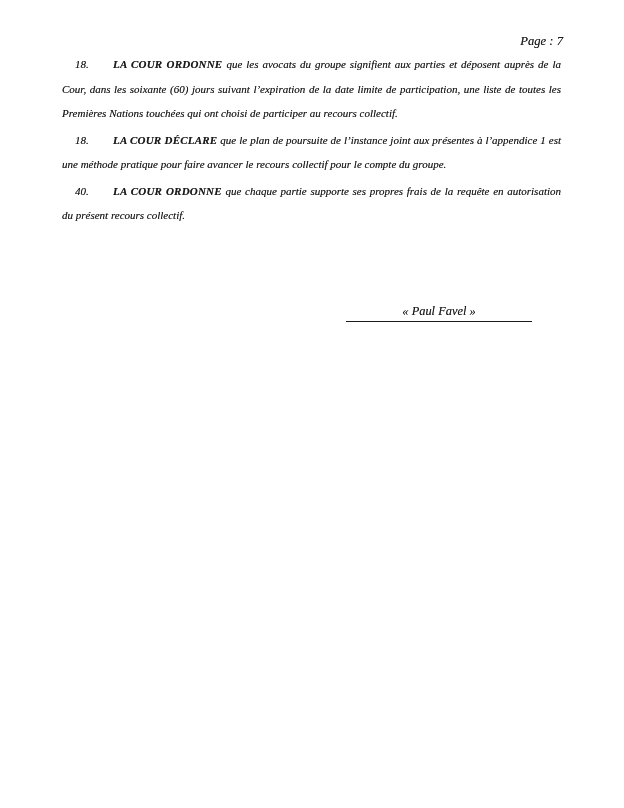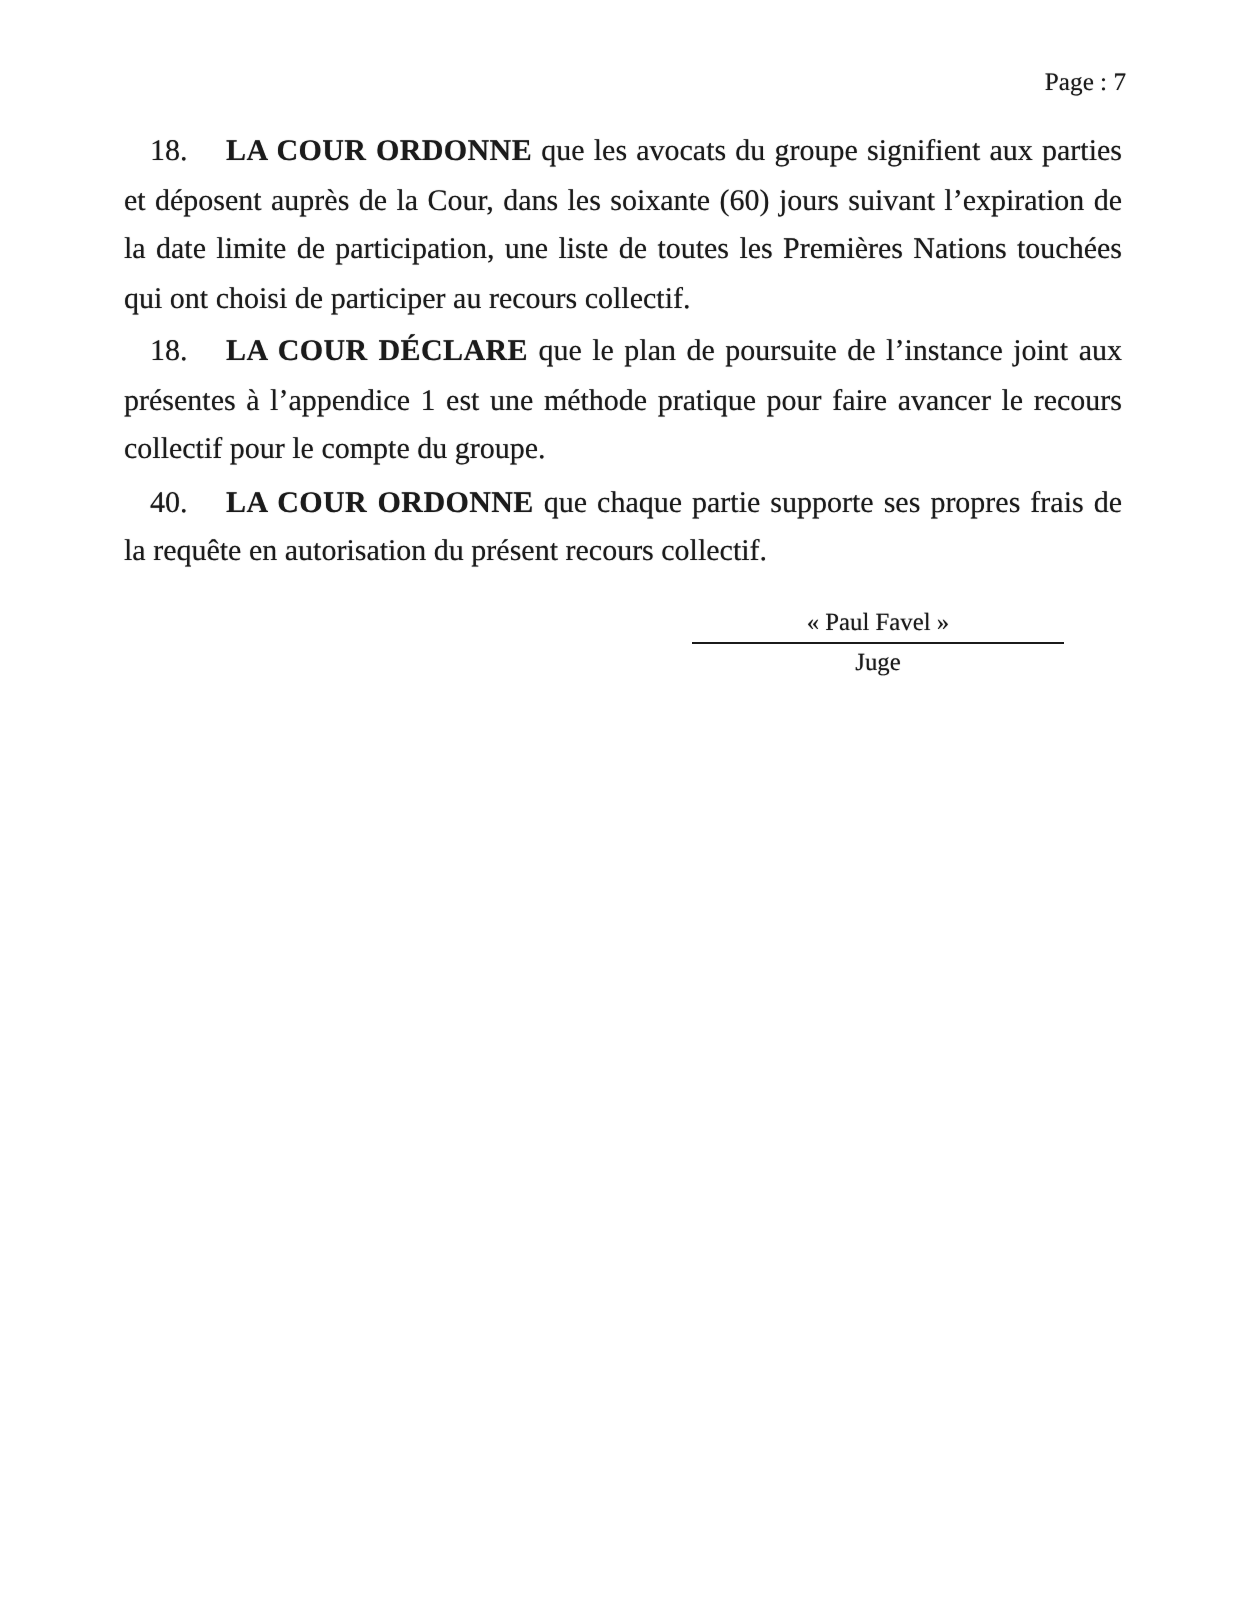--- a/index.html
+++ b/index.html
@@ -9,35 +9,36 @@
   }
   .page {
     position: relative;
     width: 624px;
     height: 808px;
     background: #ffffff;
     overflow: hidden;
     font-family: "Liberation Serif", "DejaVu Serif", serif;
     color: #1b1b1b;
     text-shadow: 0 0 0.55px rgba(0,0,0,0.55);
+    font-style: italic;
   }
   .page-number {
     position: absolute;
     top: 31px;
     right: 61px;
     font-size: 12.6px;
     line-height: 20px;
     white-space: nowrap;
   }
   .content {
     position: absolute;
     left: 62px;
-    top: 64px;
+    top: 52px;
     width: 499px;
-    font-size: 15px;
+    font-size: 11px;
     line-height: 24.5px;
     text-align: justify;
   }
   .content p {
     margin: 0 0 2px 0;
     text-indent: 13px;
   }
   .pnum {
     display: inline-block;
     min-width: 38px;
@@ -87,16 +88,15 @@
 
     <p>
       <span class="pnum">40.</span><span class="pheading">LA COUR ORDONNE</span><span class="pbody"> que chaque partie supporte ses propres frais de la requête en autorisation du présent recours collectif.</span>
     </p>
 
   </div>
 
   <div class="sig">
     <div class="sig-name">« Paul Favel »</div>
     <div class="sig-rule"></div>
-    <div class="sig-title">Juge</div>
   </div>
 
 </div>
 
 </body></html>

